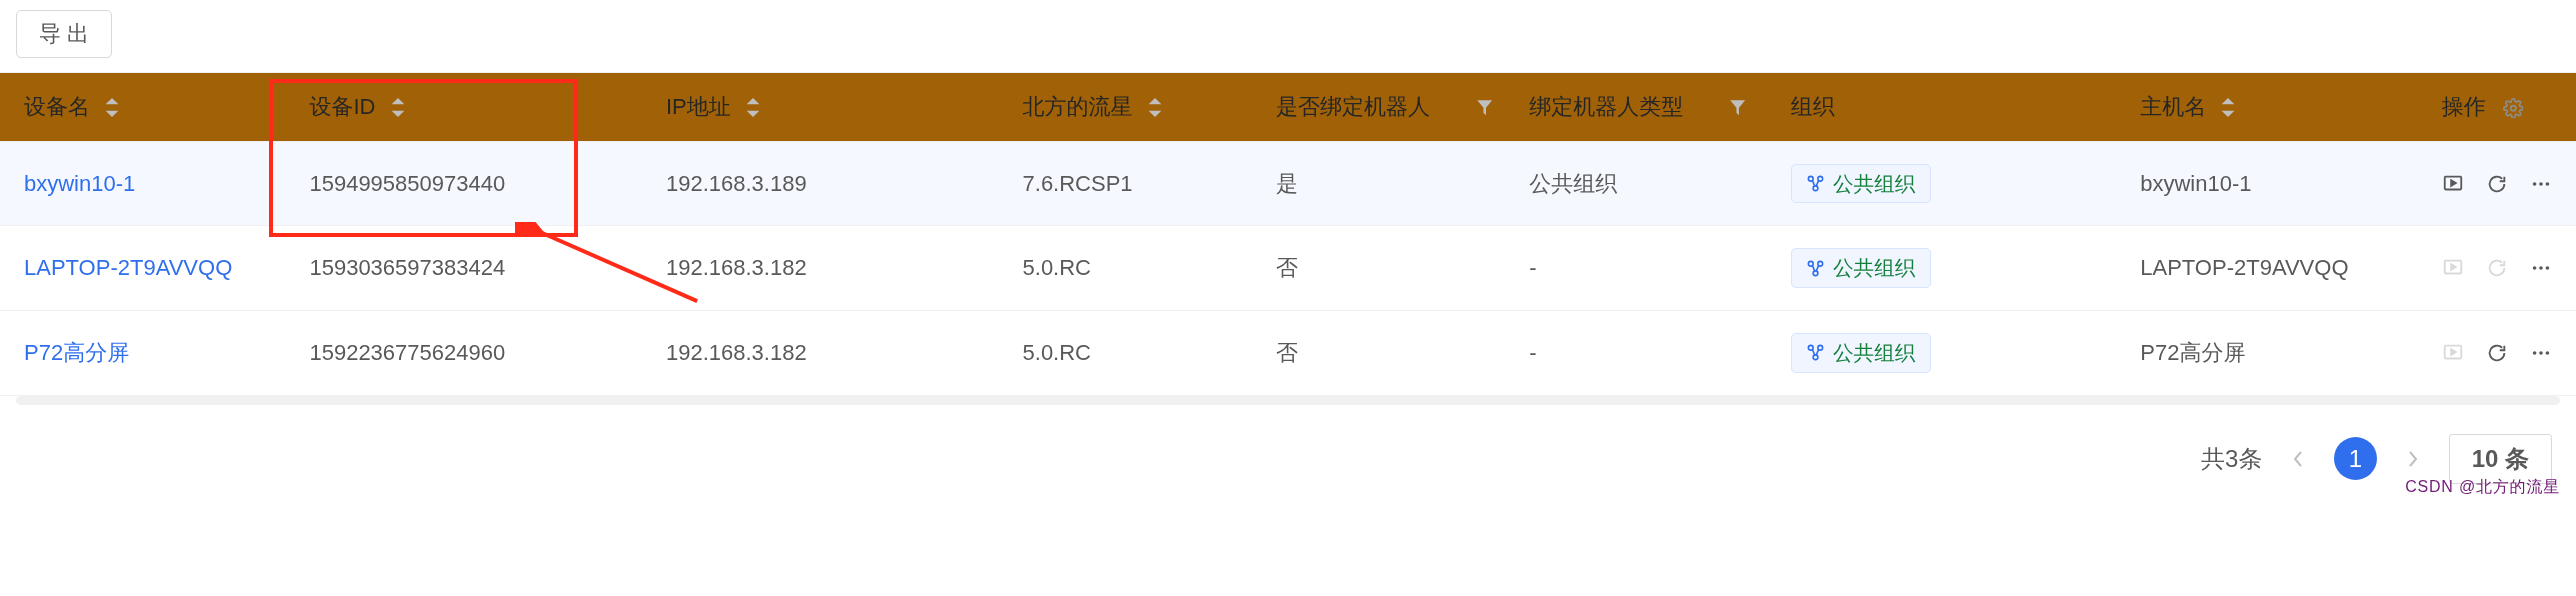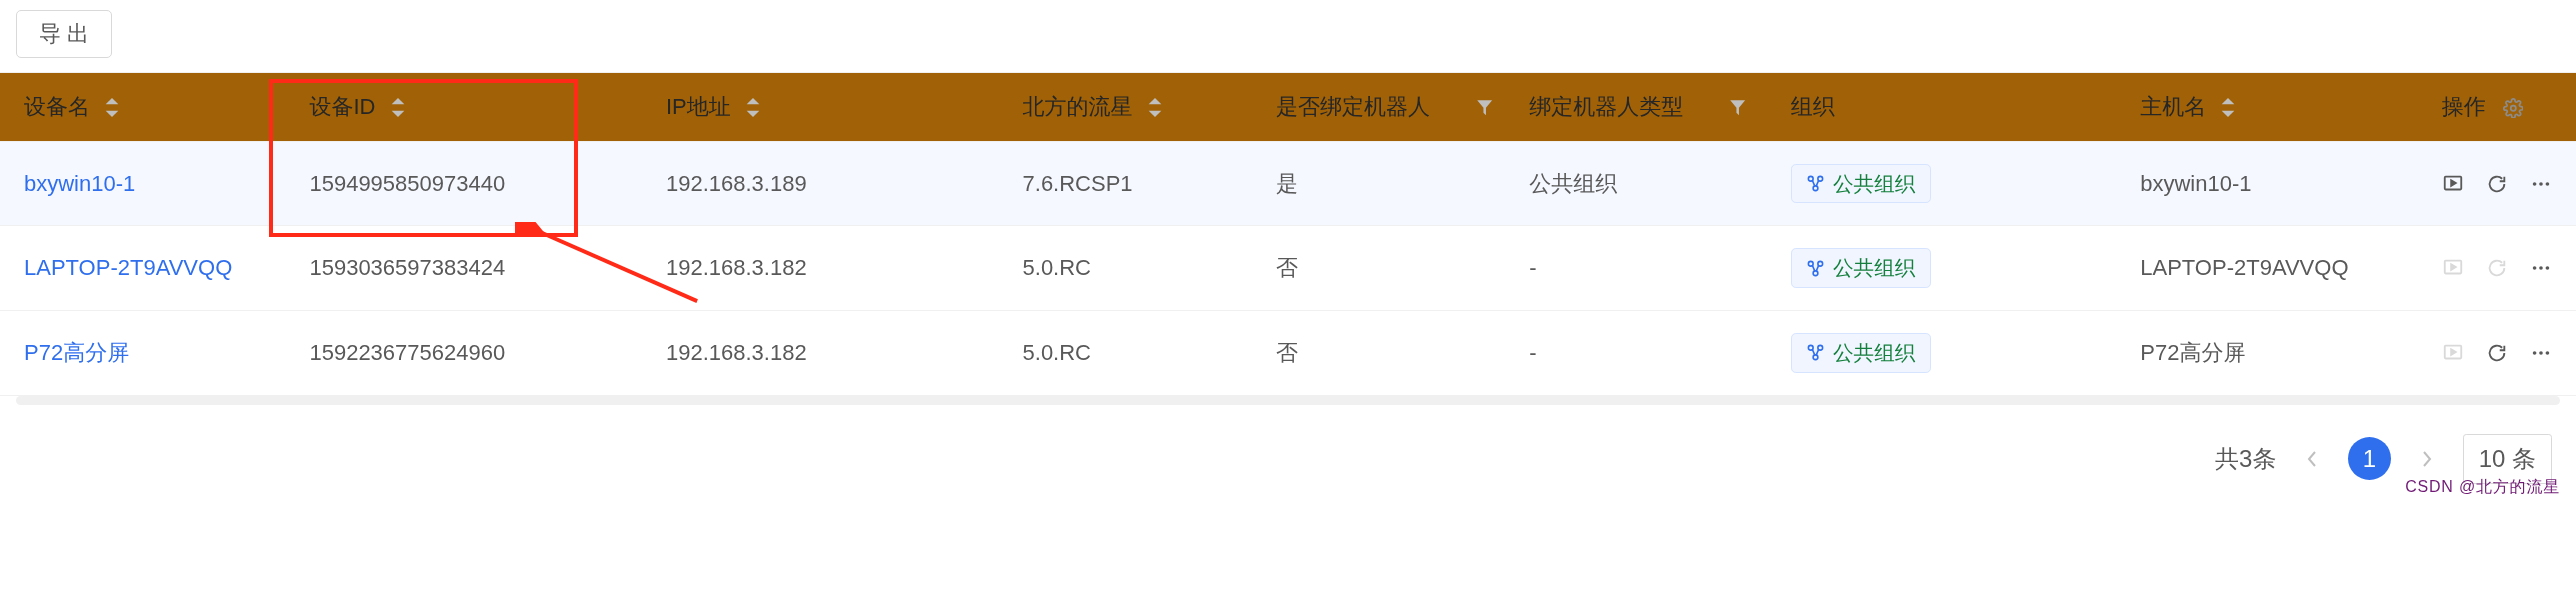--- a/index.html
+++ b/index.html
@@ -87,25 +87,26 @@
       width: 43px; height: 43px;
       display: inline-flex; align-items: center; justify-content: center;
       border-radius: 50%;
       cursor: pointer;
     }
     .pager-btn.disabled { color: #d9d9d9; cursor: not-allowed; }
     .pager-btn.active { background: #2f6fed; color: #fff; border-radius: 50%; }
     .pager-btn.nav { color: #bfbfbf; }
     .page-size {
       border: 1.6px solid #d9d9d9;
-      padding: 8px 15px;
+      padding: 8px 22px;
       border-radius: 3.2px;
       display: inline-flex;
       align-items: center;
       gap: 4.8px;
+      font-weight: bold;
     }
     .watermark {
       position: absolute;
       right: 16px;
       bottom: 1.6px;
       font-size: 16px;
       color: #701a75;
       letter-spacing: 0.8px;
     }
     .col-name   { width: 285px; }

